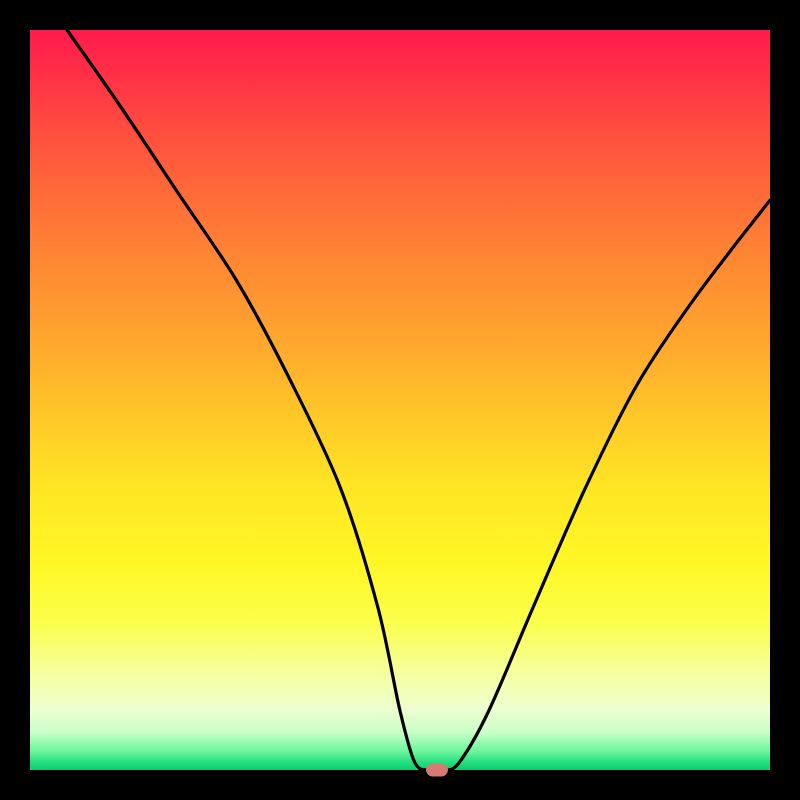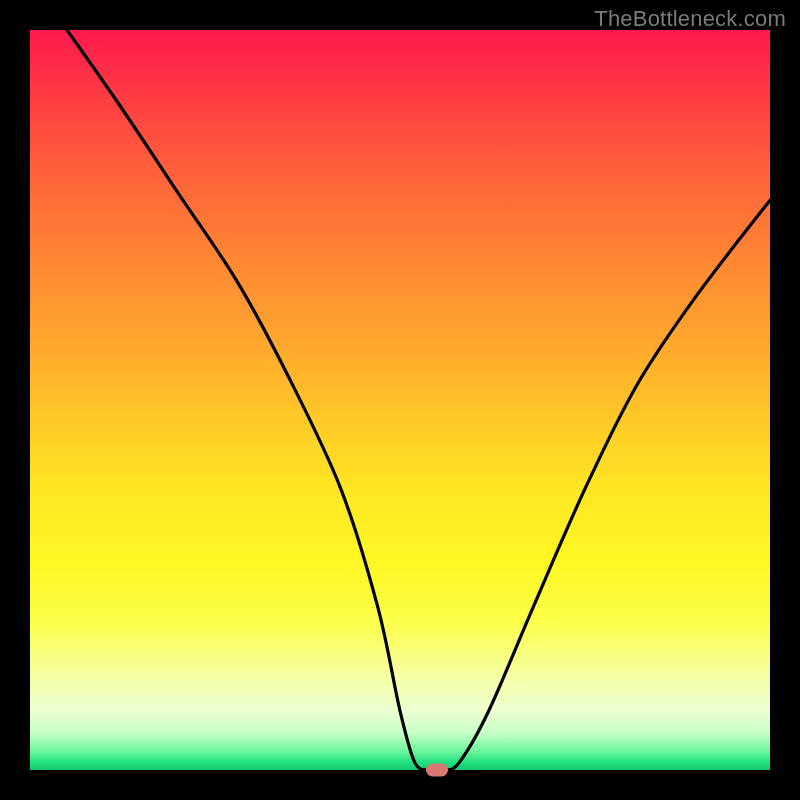--- a/index.html
+++ b/index.html
@@ -66,21 +66,20 @@
     height: 13px;
     border-radius: 7px;
     background: #d87a73;
     transform: translate(-50%, -50%);
   }
 </style>
 </head>
 <body>
 
 <div class="frame">
-  <div class="watermark">TheBottleneck.com</div>
 
   <div class="plot">
     <svg class="curve" viewBox="0 0 740 740" preserveAspectRatio="none">
       <path d="M 37.0 0.0 C 45.6 12.3, 70.3 46.9, 88.8 74.0 C 107.3 101.1, 128.3 133.2, 148.0 162.8 C 167.7 192.4, 188.7 220.8, 207.2 251.6 C 225.7 282.4, 241.7 313.3, 259.0 347.8 C 276.3 382.3, 296.0 420.6, 310.8 458.8 C 325.6 497.0, 337.9 540.2, 347.8 577.2 C 357.7 614.2, 363.8 654.9, 370.0 680.8 C 376.2 706.7, 379.9 722.7, 384.8 732.6 C 389.7 742.5, 394.7 738.8, 399.6 740.0 C 404.5 741.2, 409.5 741.2, 414.4 740.0 C 419.3 738.8, 421.8 742.5, 429.2 732.6 C 436.6 722.7, 446.5 706.7, 458.8 680.8 C 471.1 654.9, 487.2 614.2, 503.2 577.2 C 519.2 540.2, 537.7 495.8, 555.0 458.8 C 572.3 421.8, 588.3 387.3, 606.8 355.2 C 625.3 323.1, 643.8 297.2, 666.0 266.4 C 688.2 235.6, 727.7 186.2, 740.0 170.2" fill="none" stroke="#000" stroke-width="3.2" stroke-linecap="round" stroke-linejoin="round"></path>
     </svg>
     <div class="marker" style="left: 407px; top: 740px; background: rgb(216, 122, 115);"></div>
   </div>
 </div>
 
 </body></html>

